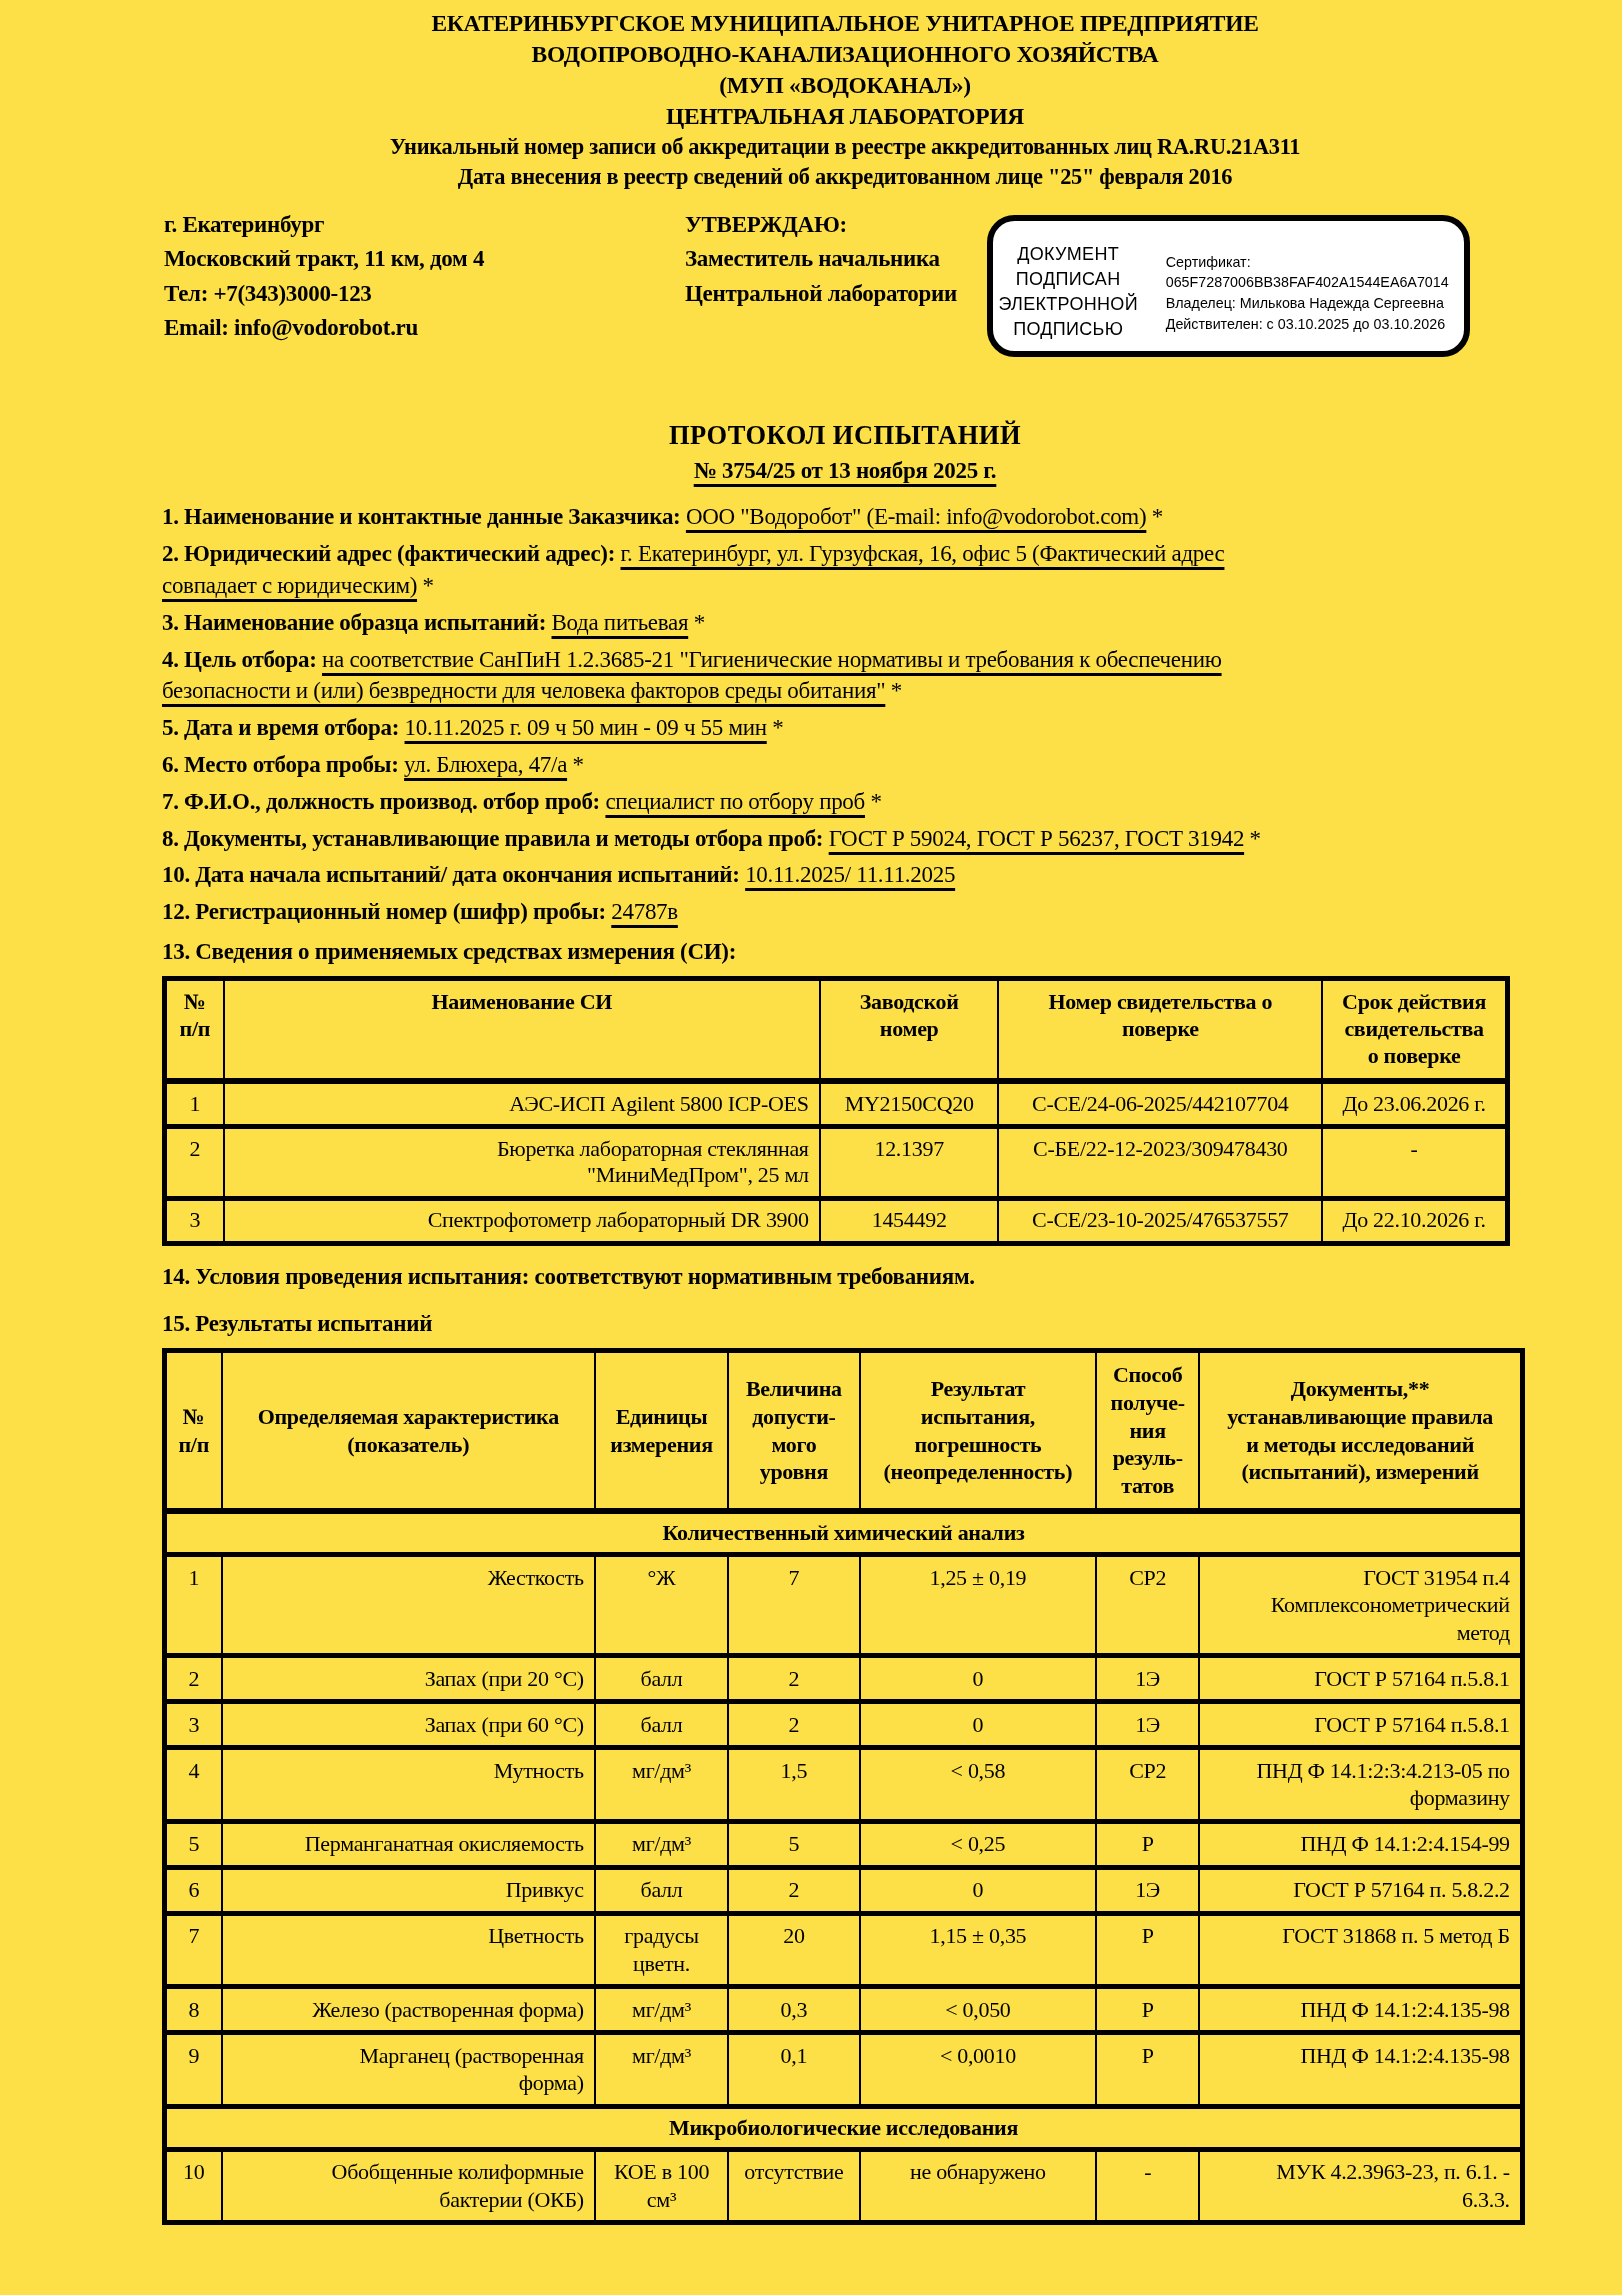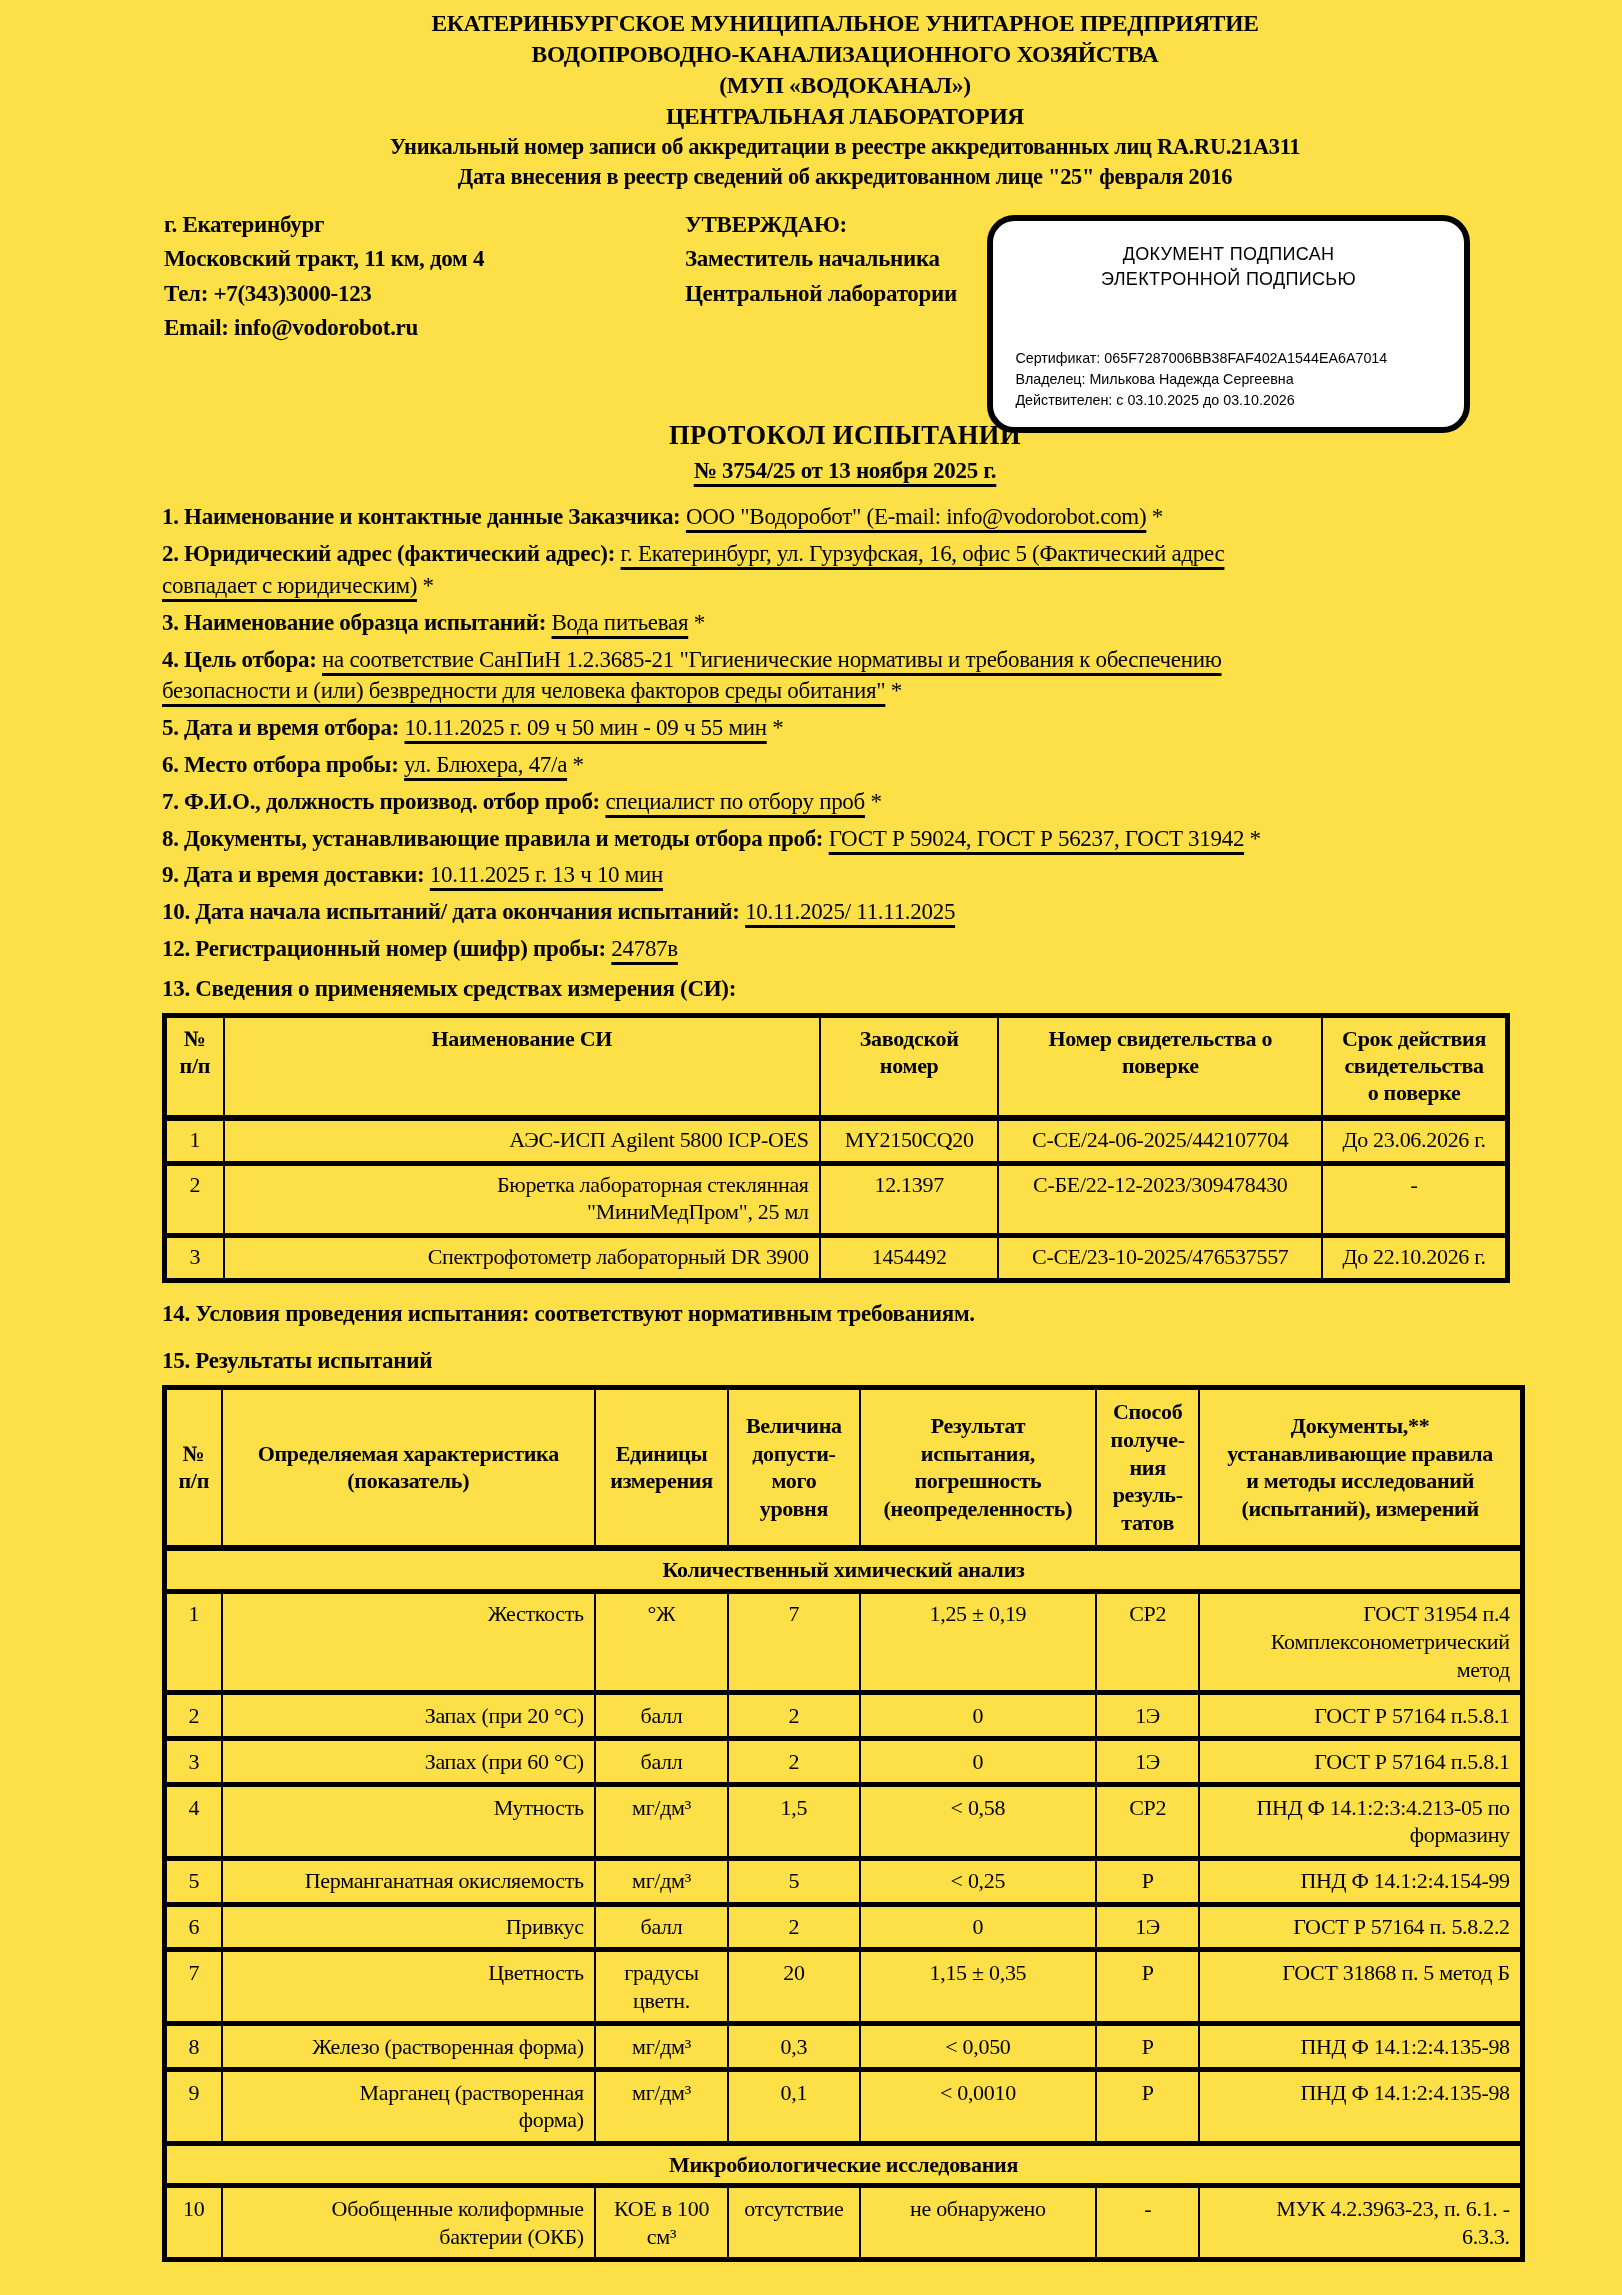--- a/index.html
+++ b/index.html
@@ -10,24 +10,24 @@
     font-family:"Liberation Serif","DejaVu Serif",serif; letter-spacing:-0.3px;
   }
   
   .doc-header{text-align:center;font-weight:bold;font-size:23.5px;line-height:1.32;}
   .doc-header .accr{font-size:22.4px;}
   
   .top-row{position:relative;height:200px;margin-top:15.3px;}
   .contact-block{position:absolute;left:2px;top:1px;font-weight:bold;font-size:23px;line-height:1.5;}
   .approve-block{position:absolute;left:523px;top:1px;font-weight:bold;font-size:23px;line-height:1.5;}
   .stamp{
-    position:absolute;left:825px;top:8.2px;width:483px;height:218px;box-sizing:border-box;
+    position:absolute;left:825px;top:8.2px;width:483px;height:142px;box-sizing:border-box;
     border:6.6px solid #000;border-radius:27.5px;background:#fff;
     font-family:"Liberation Sans","DejaVu Sans",sans-serif;letter-spacing:0;
-    display:flex;flex-direction:column;
+    display:flex;flex-direction:row;
   }
   .stamp-title{margin-top:21.4px;text-align:center;font-size:18px;line-height:1.38;letter-spacing:0.3px;}
   .stamp-info{margin:auto 15.3px 16.3px 22.4px;font-size:14.3px;line-height:1.45;}
   
   .protocol-title{text-align:center;font-size:26.5px;font-weight:bold;margin:13.3px 0 0 0;letter-spacing:0.5px;}
   .protocol-number{text-align:center;font-size:23px;font-weight:bold;margin-top:7.1px;}
   .u{text-decoration:underline;text-decoration-thickness:3.1px;text-underline-offset:5.6px;}
   
   .items{margin-top:17.3px;font-size:23px;line-height:1.38;}
   .item{margin-bottom:5.1px;}
@@ -97,21 +97,20 @@
       <div class="item"><span class="item-label">1. Наименование и контактные данные Заказчика: </span><span class="item-value u">ООО "Водоробот" (E-mail: info@vodorobot.com)</span><span class="item-tail"> *</span></div>
       <div class="item"><span class="item-label">2. Юридический адрес (фактический адрес): </span><span class="item-value u">г. Екатеринбург, ул. Гурзуфская, 16, офис 5 (Фактический адрес
 совпадает с юридическим)</span><span class="item-tail"> *</span></div>
       <div class="item"><span class="item-label">3. Наименование образца испытаний: </span><span class="item-value u">Вода питьевая</span><span class="item-tail"> *</span></div>
       <div class="item"><span class="item-label">4. Цель отбора: </span><span class="item-value u">на соответствие СанПиН 1.2.3685-21 "Гигиенические нормативы и требования к обеспечению
 безопасности и (или) безвредности для человека факторов среды обитания"</span><span class="item-tail"> *</span></div>
       <div class="item"><span class="item-label">5. Дата и время отбора: </span><span class="item-value u">10.11.2025 г. 09 ч 50 мин - 09 ч 55 мин</span><span class="item-tail"> *</span></div>
       <div class="item"><span class="item-label">6. Место отбора пробы: </span><span class="item-value u">ул. Блюхера, 47/а</span><span class="item-tail"> *</span></div>
       <div class="item"><span class="item-label">7. Ф.И.О., должность производ. отбор проб: </span><span class="item-value u">специалист по отбору проб</span><span class="item-tail"> *</span></div>
       <div class="item"><span class="item-label">8. Документы, устанавливающие правила и методы отбора проб: </span><span class="item-value u">ГОСТ Р 59024, ГОСТ Р 56237, ГОСТ 31942</span><span class="item-tail"> *</span></div>
-      <div class="item"><span class="item-label">9. Дата  и время доставки: </span><span class="item-value u">10.11.2025 г. 13 ч 10 мин</span><span class="item-tail"></span></div>
       <div class="item"><span class="item-label">10. Дата начала испытаний/ дата окончания испытаний: </span><span class="item-value u">10.11.2025/ 11.11.2025</span><span class="item-tail"></span></div>
       <div class="item"><span class="item-label">12. Регистрационный номер (шифр) пробы: </span><span class="item-value u">24787в</span><span class="item-tail"></span></div>
     </div>
 
   <div class="solo-label">13. Сведения о применяемых средствах измерения (СИ):</div>
 
   <table class="si-table">
     <colgroup>
       <col style="width:4.4%">
         <col style="width:44.4%">

